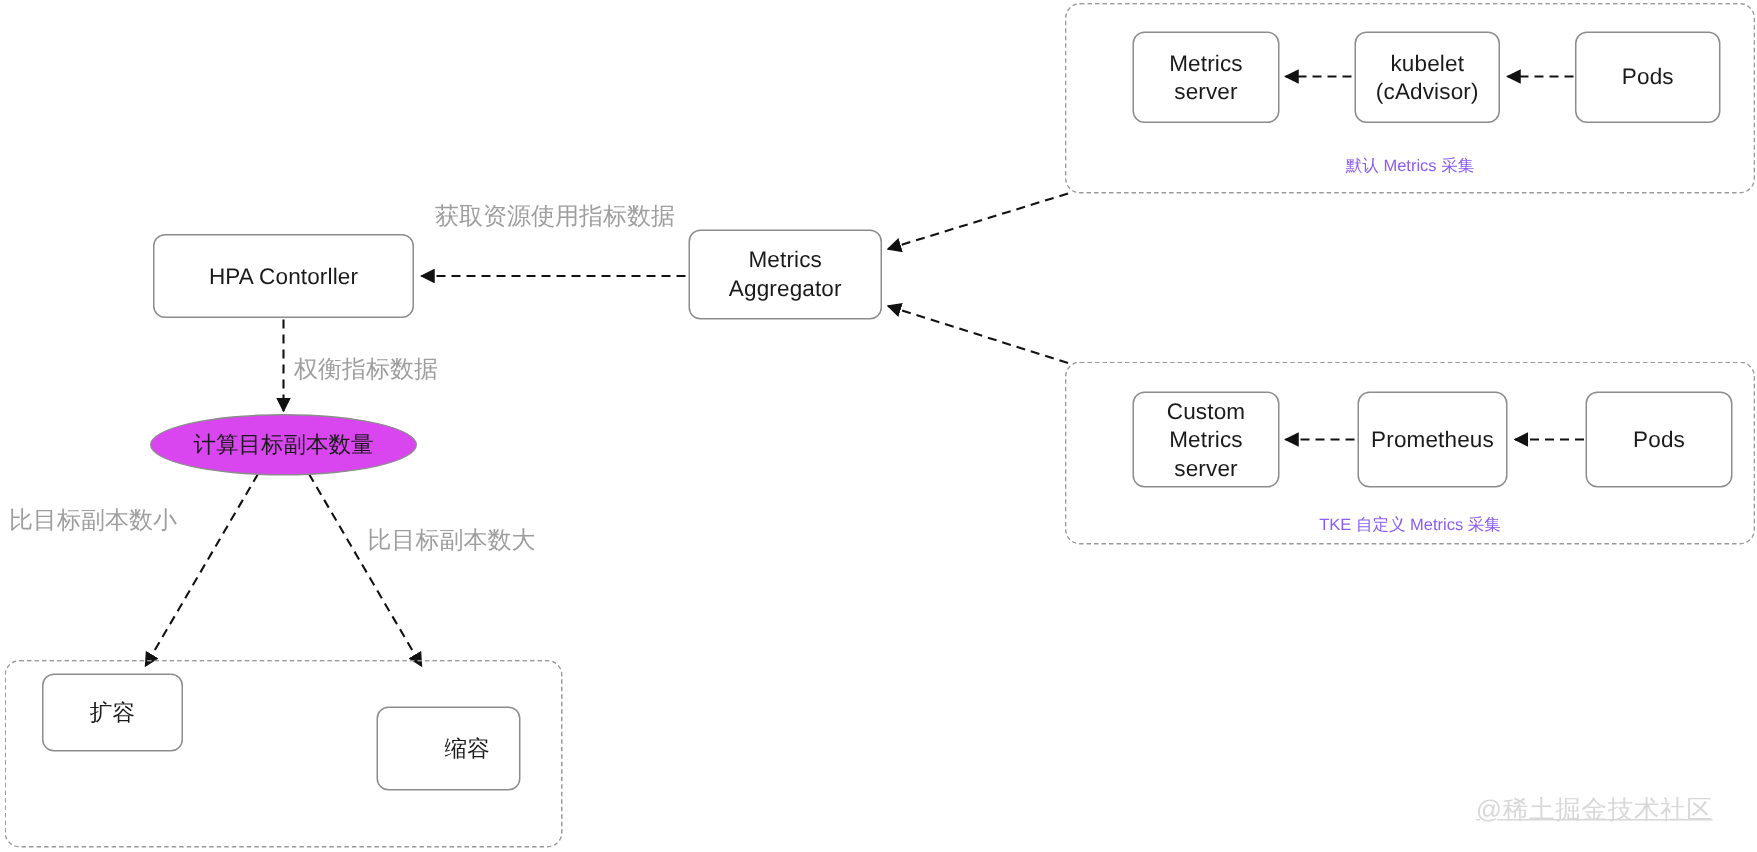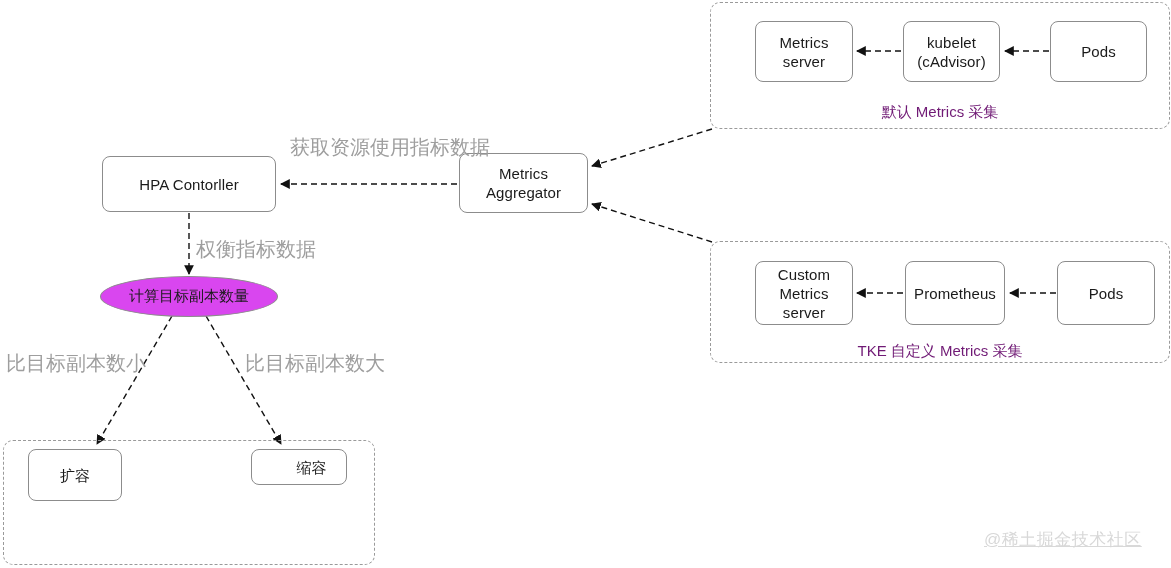--- a/index.html
+++ b/index.html
@@ -45,42 +45,42 @@
   }
   .group {
     position: absolute;
     box-sizing: border-box;
     border: 1px dashed #9a9a9a;
     border-radius: 10px;
     background: transparent;
   }
   .group-caption {
     position: absolute;
-    color: #701a75;
-    font-size: 15px;
+    color: #8b5cf6;
+    font-size: 11px;
     white-space: nowrap;
     text-align: center;
   }
   .ellipse {
     position: absolute;
     box-sizing: border-box;
     border: 1px solid #8c8c8c;
     border-radius: 50%;
     background: #d946ef;
     display: flex;
     align-items: center;
     justify-content: center;
     color: #1a1a1a;
     font-size: 15px;
     white-space: nowrap;
   }
   .edge-label {
     position: absolute;
     color: #9e9e9e;
-    font-size: 20px;
+    font-size: 16px;
     white-space: nowrap;
   }
   .watermark {
     position: absolute;
     color: #d8d8d8;
     font-size: 17px;
     white-space: nowrap;
     letter-spacing: 0.5px;
     text-decoration: underline;
   }
@@ -172,27 +172,27 @@
   </div>
 
   <div class="ellipse" style="left:100px; top:276px; width:178px; height:41px;">
     <span>计算目标副本数量</span>
   </div>
 
   <div class="node cjk" style="left:28px; top:449px; width:94px; height:52px;">
     <span>扩容</span>
   </div>
 
-  <div class="node cjk" style="left:251px; top:449px; width:96px; height:36px;padding-left:25px;">
+  <div class="node cjk" style="left:251px; top:471px; width:96px; height:56px;padding-left:25px;">
     <span>缩容</span>
   </div>
 
   <div class="edge-label" style="left:290px; top:134px;">获取资源使用指标数据</div>
 
   <div class="edge-label" style="left:196px; top:236px;">权衡指标数据</div>
 
-  <div class="edge-label" style="left:6px; top:350px;">比目标副本数小</div>
+  <div class="edge-label" style="left:6px; top:337px;">比目标副本数小</div>
 
   <div class="edge-label" style="left:245px; top:350px;">比目标副本数大</div>
 
   <div class="watermark" style="left:984px; top:528px;">@稀土掘金技术社区</div>
 
 </div>
 
 </body></html>

